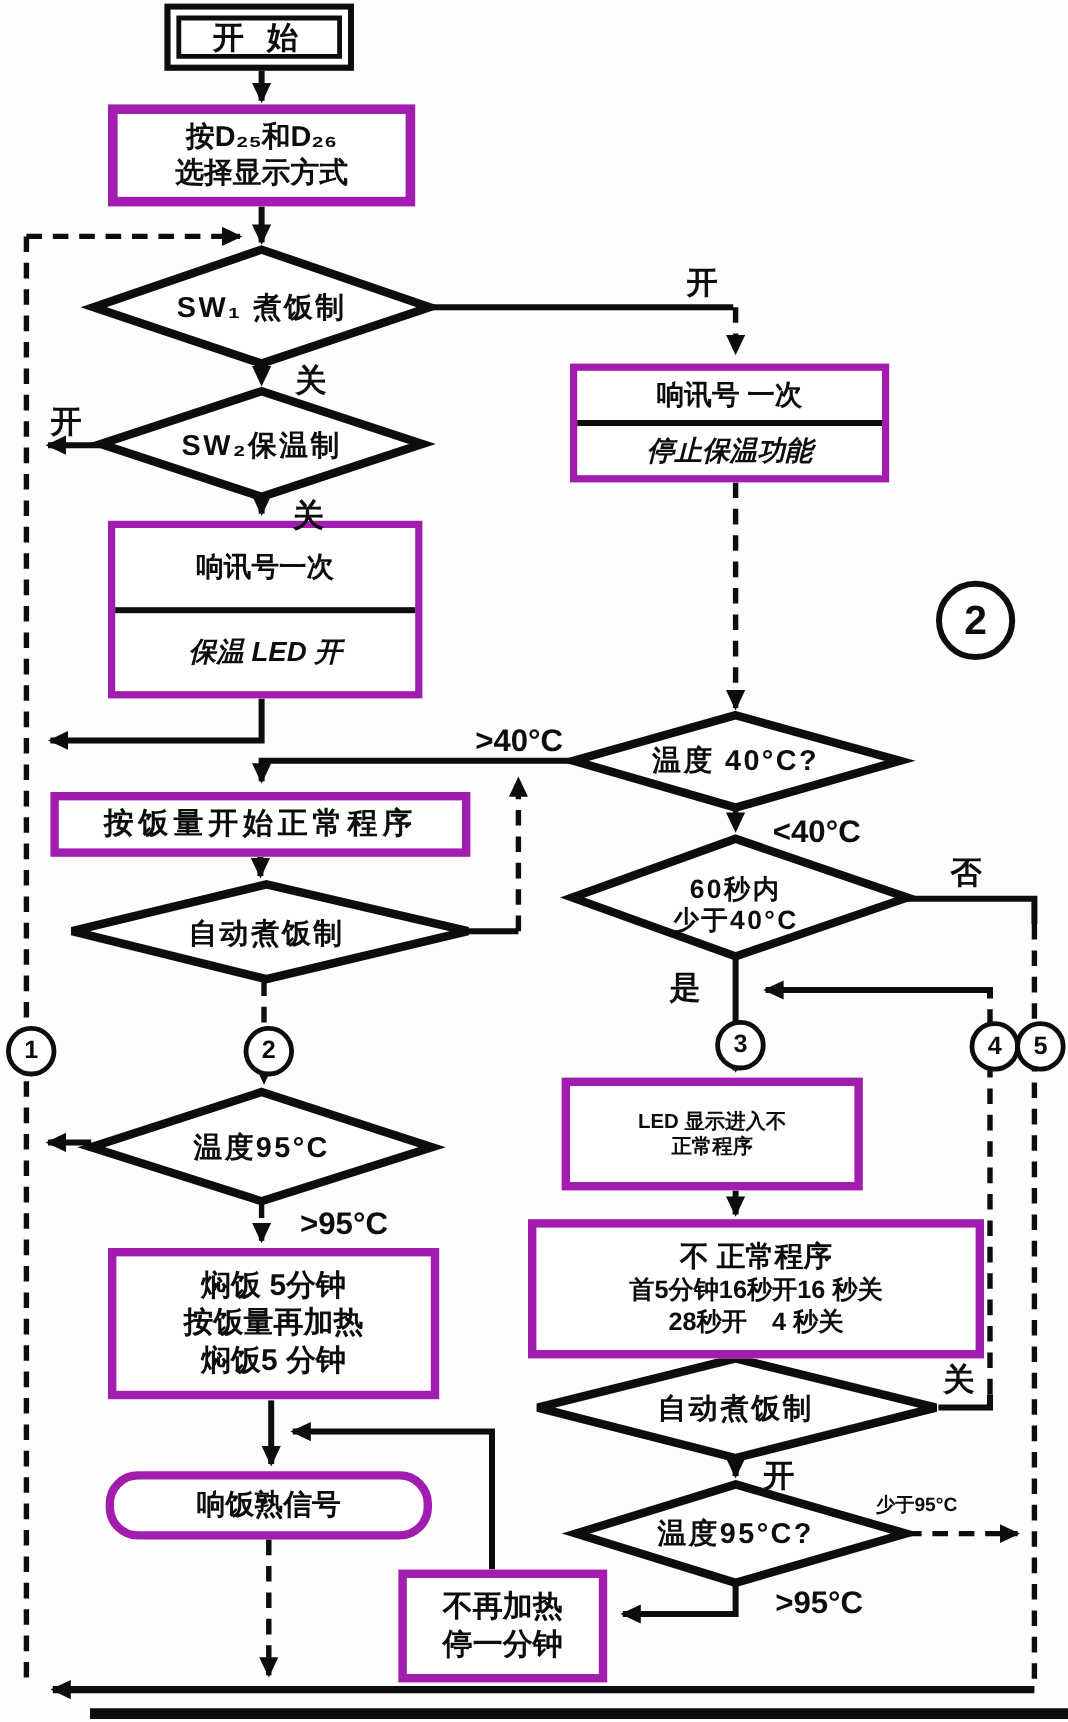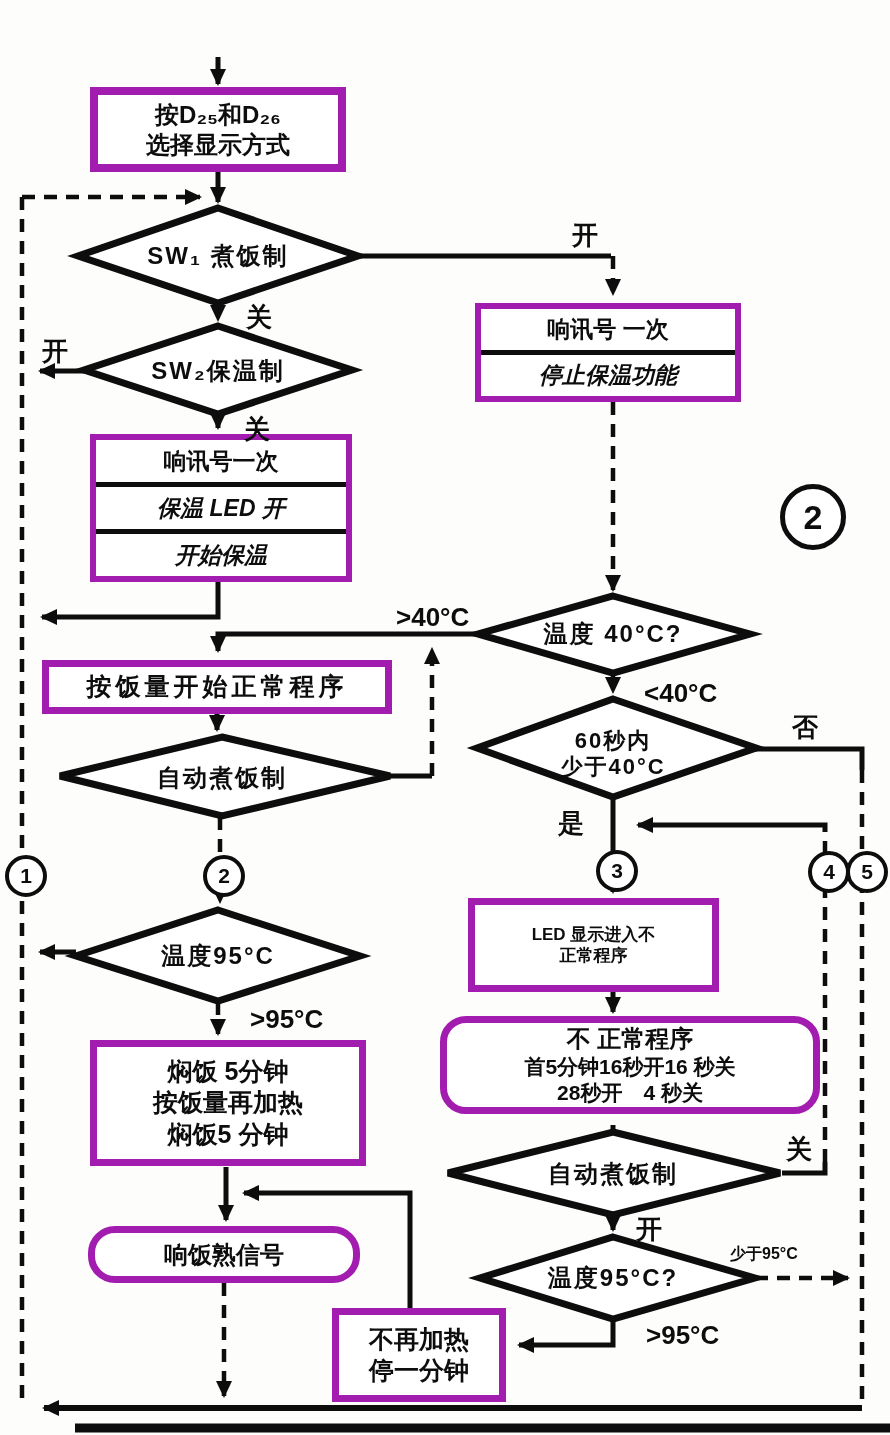--- a/index.html
+++ b/index.html
@@ -77,30 +77,32 @@
       <polygon points="218,326 352,370 218,414 84,370"></polygon>
       <polygon points="613,596 750,634 613,673 478,634"></polygon>
       <polygon points="613,699 756,748 613,797 477,748"></polygon>
       <polygon points="222,737 390,776 222,816 60,776"></polygon>
       <polygon points="218,910 360,956 218,1001 76,956"></polygon>
       <polygon points="613,1132 780,1173 613,1215 448,1173"></polygon>
       <polygon points="613,1237 755,1278 613,1319 480,1278"></polygon>
     </g>
   </svg>
 
+  <div class="abs box dbl" style="left:137px;top:3px;width:158px;height:56px;font-size:26px;letter-spacing:6px;">
+    <div>开  始</div>
+  </div>
 
   <div class="abs box" style="left:90px;top:87px;width:256px;height:85px;border-width:8px;">
     <div>按D₂₅和D₂₆</div>
     <div>选择显示方式</div>
   </div>
 
   <div class="abs box rows" style="left:90px;top:434px;width:262px;height:148px;border-width:6px;font-size:23px;">
     <div class="row">响讯号一次</div>
     <div class="row">保温 LED 开</div>
-    <div class="row">开始保温</div>
   </div>
 
   <div class="abs box rows" style="left:475px;top:303px;width:266px;height:99px;border-width:6px;font-size:23px;">
     <div class="row">响讯号 一次</div>
     <div class="row">停止保温功能</div>
   </div>
 
   <div class="abs box" style="left:42px;top:660px;width:350px;height:54px;font-size:25px;letter-spacing:4px;">
     <div>按饭量开始正常程序</div>
   </div>
@@ -113,21 +115,21 @@
 
   <div class="abs box" style="left:88px;top:1226px;width:272px;height:57px;border-radius:27px;">
     <div>响饭熟信号</div>
   </div>
 
   <div class="abs box" style="left:468px;top:898px;width:251px;height:94px;font-size:17px;justify-content:center;">
     <div>LED 显示进入不</div>
     <div>正常程序</div>
   </div>
 
-  <div class="abs box" style="left:440px;top:1016px;width:380px;height:98px;border-radius:26px;">
+  <div class="abs box" style="left:440px;top:1016px;width:380px;height:116px;">
     <div>不 正常程序</div>
     <div class="small">首5分钟16秒开16 秒关</div>
     <div class="small">28秒开　4 秒关</div>
   </div>
 
   <div class="abs box" style="left:332px;top:1308px;width:174px;height:94px;font-size:25px;">
     <div>不再加热</div>
     <div>停一分钟</div>
   </div>
 

